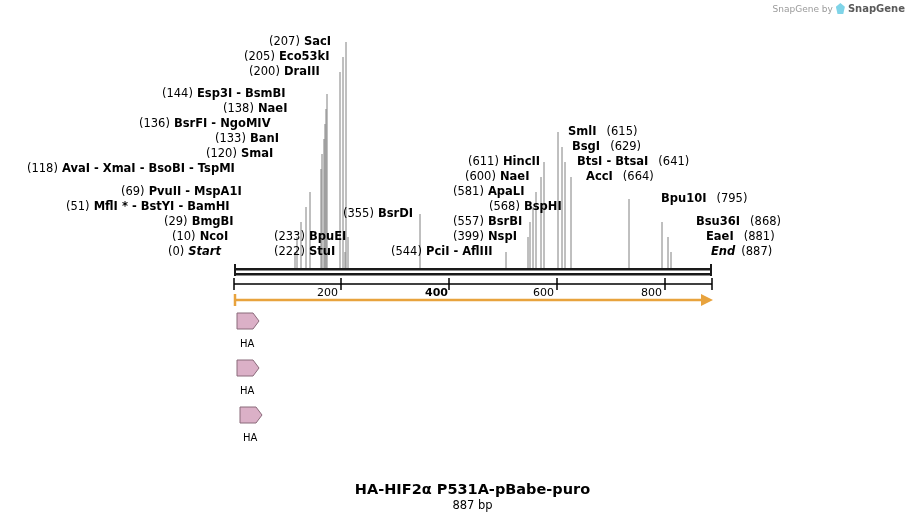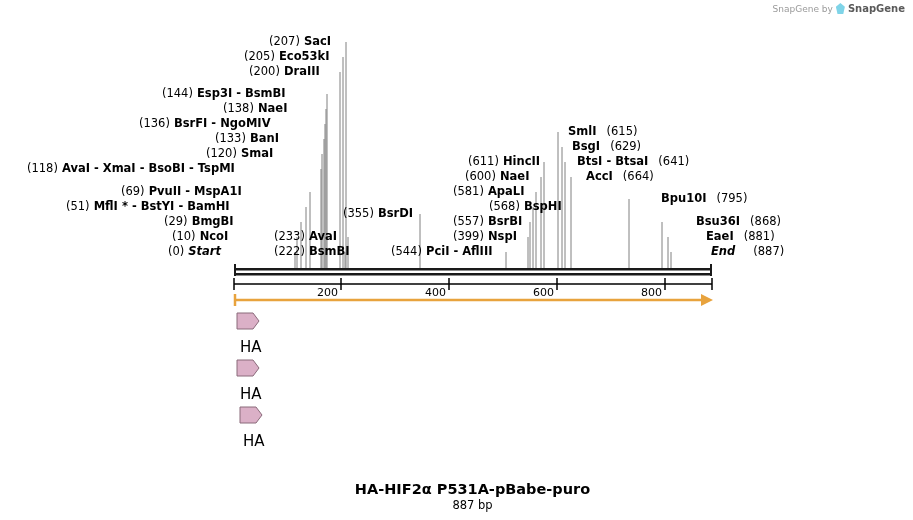--- a/index.html
+++ b/index.html
@@ -59,21 +59,21 @@
   .tick-num {
     position: absolute;
     font-family: "DejaVu Sans", sans-serif;
     font-size: 11px;
     color: #000000;
     white-space: nowrap;
   }
   .feature-label {
     position: absolute;
     font-family: "DejaVu Sans", sans-serif;
-    font-size: 15px;
+    font-size: 10px;
     color: #000000;
     white-space: nowrap;
   }
   .title {
     position: absolute;
     width: 913px;
     text-align: center;
     font-family: "DejaVu Sans", sans-serif;
     font-weight: bold;
     font-size: 14.5px;
@@ -218,25 +218,25 @@
   <div class="lbl" style="left:156px; top:230px;">
     <span class="pos">(10)</span>
     <span>NcoI</span>
   </div>
   <div class="lbl" style="left:152px; top:245px;">
     <span class="pos">(0)</span>
     <span class="ital" style="position:static; font-style:italic;">Start</span>
   </div>
   <div class="lbl" style="left:258px; top:230px;">
     <span class="pos">(233)</span>
-    <span>AvaI</span>
+    <span>BpuEI</span>
   </div>
   <div class="lbl" style="left:258px; top:245px;">
     <span class="pos">(222)</span>
-    <span>BsmBI</span>
+    <span>StuI</span>
   </div>
   <div class="lbl" style="left:327px; top:207px;">
     <span class="pos">(355)</span>
     <span>BsrDI</span>
   </div>
   <div class="lbl" style="left:375px; top:245px;">
     <span class="pos">(544)</span>
     <span>PciI - AflIII</span>
   </div>
   <div class="lbl" style="left:437px; top:230px;">
@@ -287,25 +287,25 @@
   <div class="lbl" style="left:680px; top:215px;">
     <span>Bsu36I</span>
     <span class="pos" style="margin-left:6px;">(868)</span>
   </div>
   <div class="lbl" style="left:690px; top:230px;">
     <span>EaeI</span>
     <span class="pos" style="margin-left:6px;">(881)</span>
   </div>
   <div class="lbl" style="left:695px; top:245px;">
     <span style="font-style:italic;">End</span>
-    <span class="pos" style="margin-left:14px;">(887)</span>
+    <span class="pos" style="margin-left:2px;">(887)</span>
   </div>
 
   <div class="tick-num" style="left:301px; top:286px;">200</div>
-  <div class="tick-num" style="left:409px; top:286px;">400</div>
+  <div class="tick-num" style="left:409px; top:286px;font-weight:bold;">400</div>
   <div class="tick-num" style="left:517px; top:286px;">600</div>
   <div class="tick-num" style="left:625px; top:286px;">800</div>
 
   <div class="feature-label" style="left:224px; top:338px;">HA</div>
   <div class="feature-label" style="left:224px; top:385px;">HA</div>
   <div class="feature-label" style="left:227px; top:432px;">HA</div>
 
   <div class="title" style="top:481px;">HA-HIF2α P531A-pBabe-puro</div>
   <div class="subtitle" style="top:498px;">887 bp</div>
 </div>

